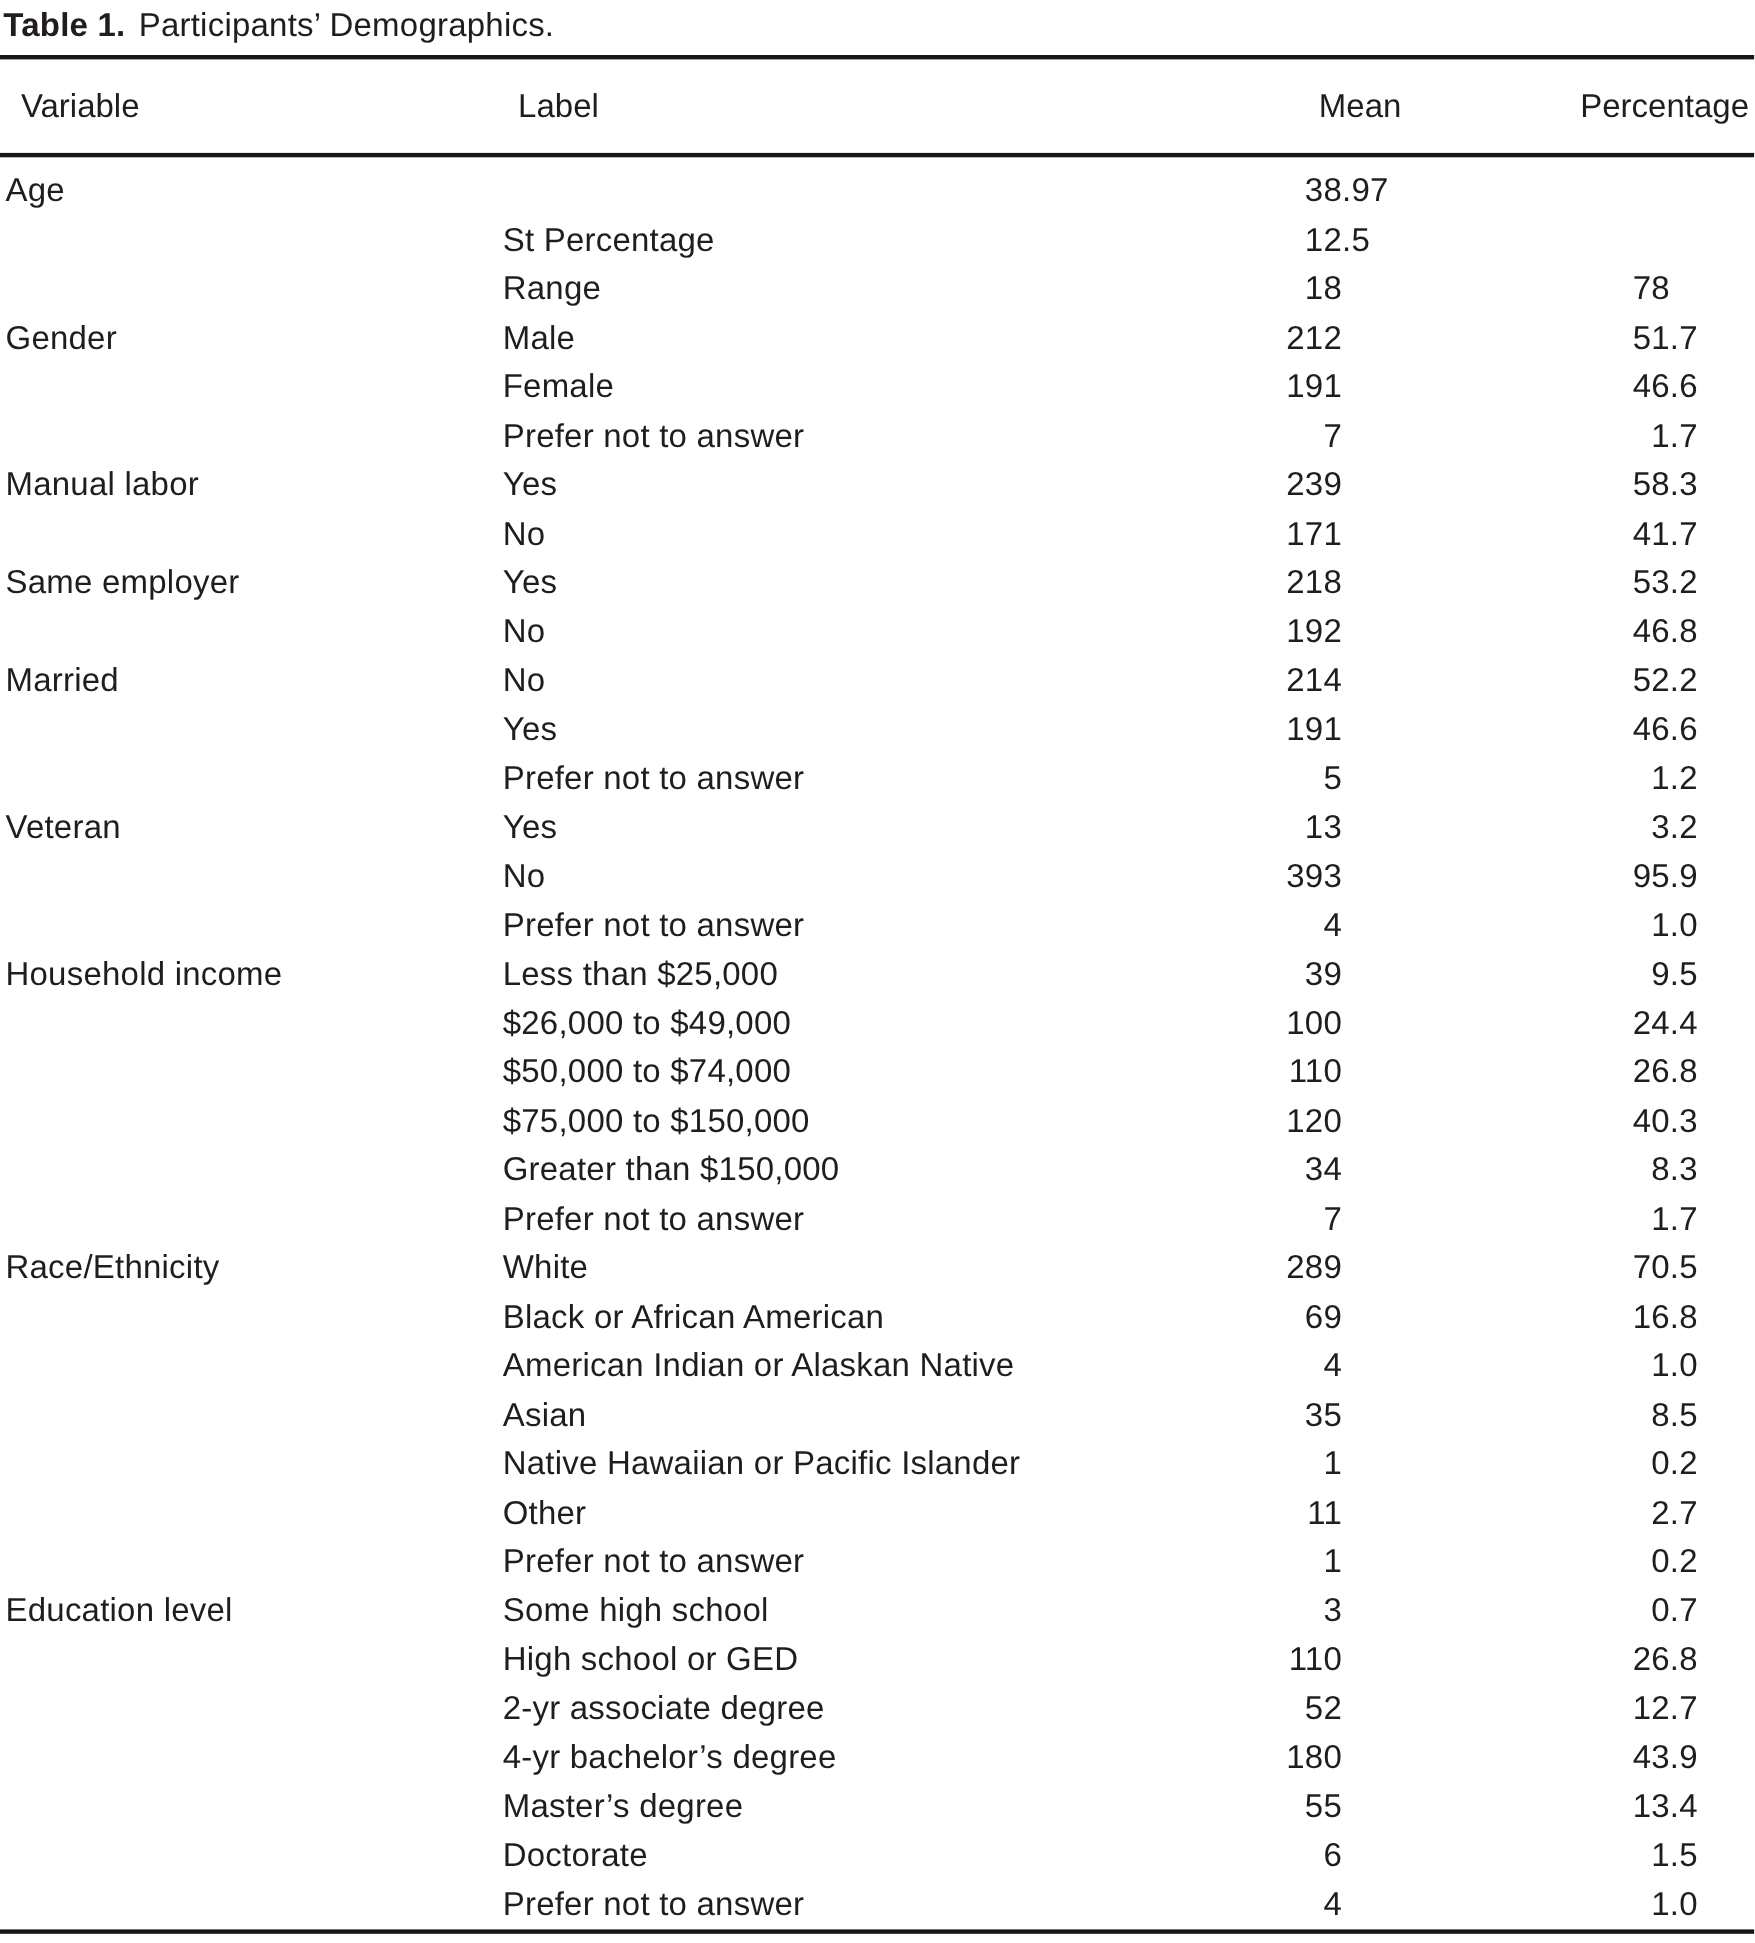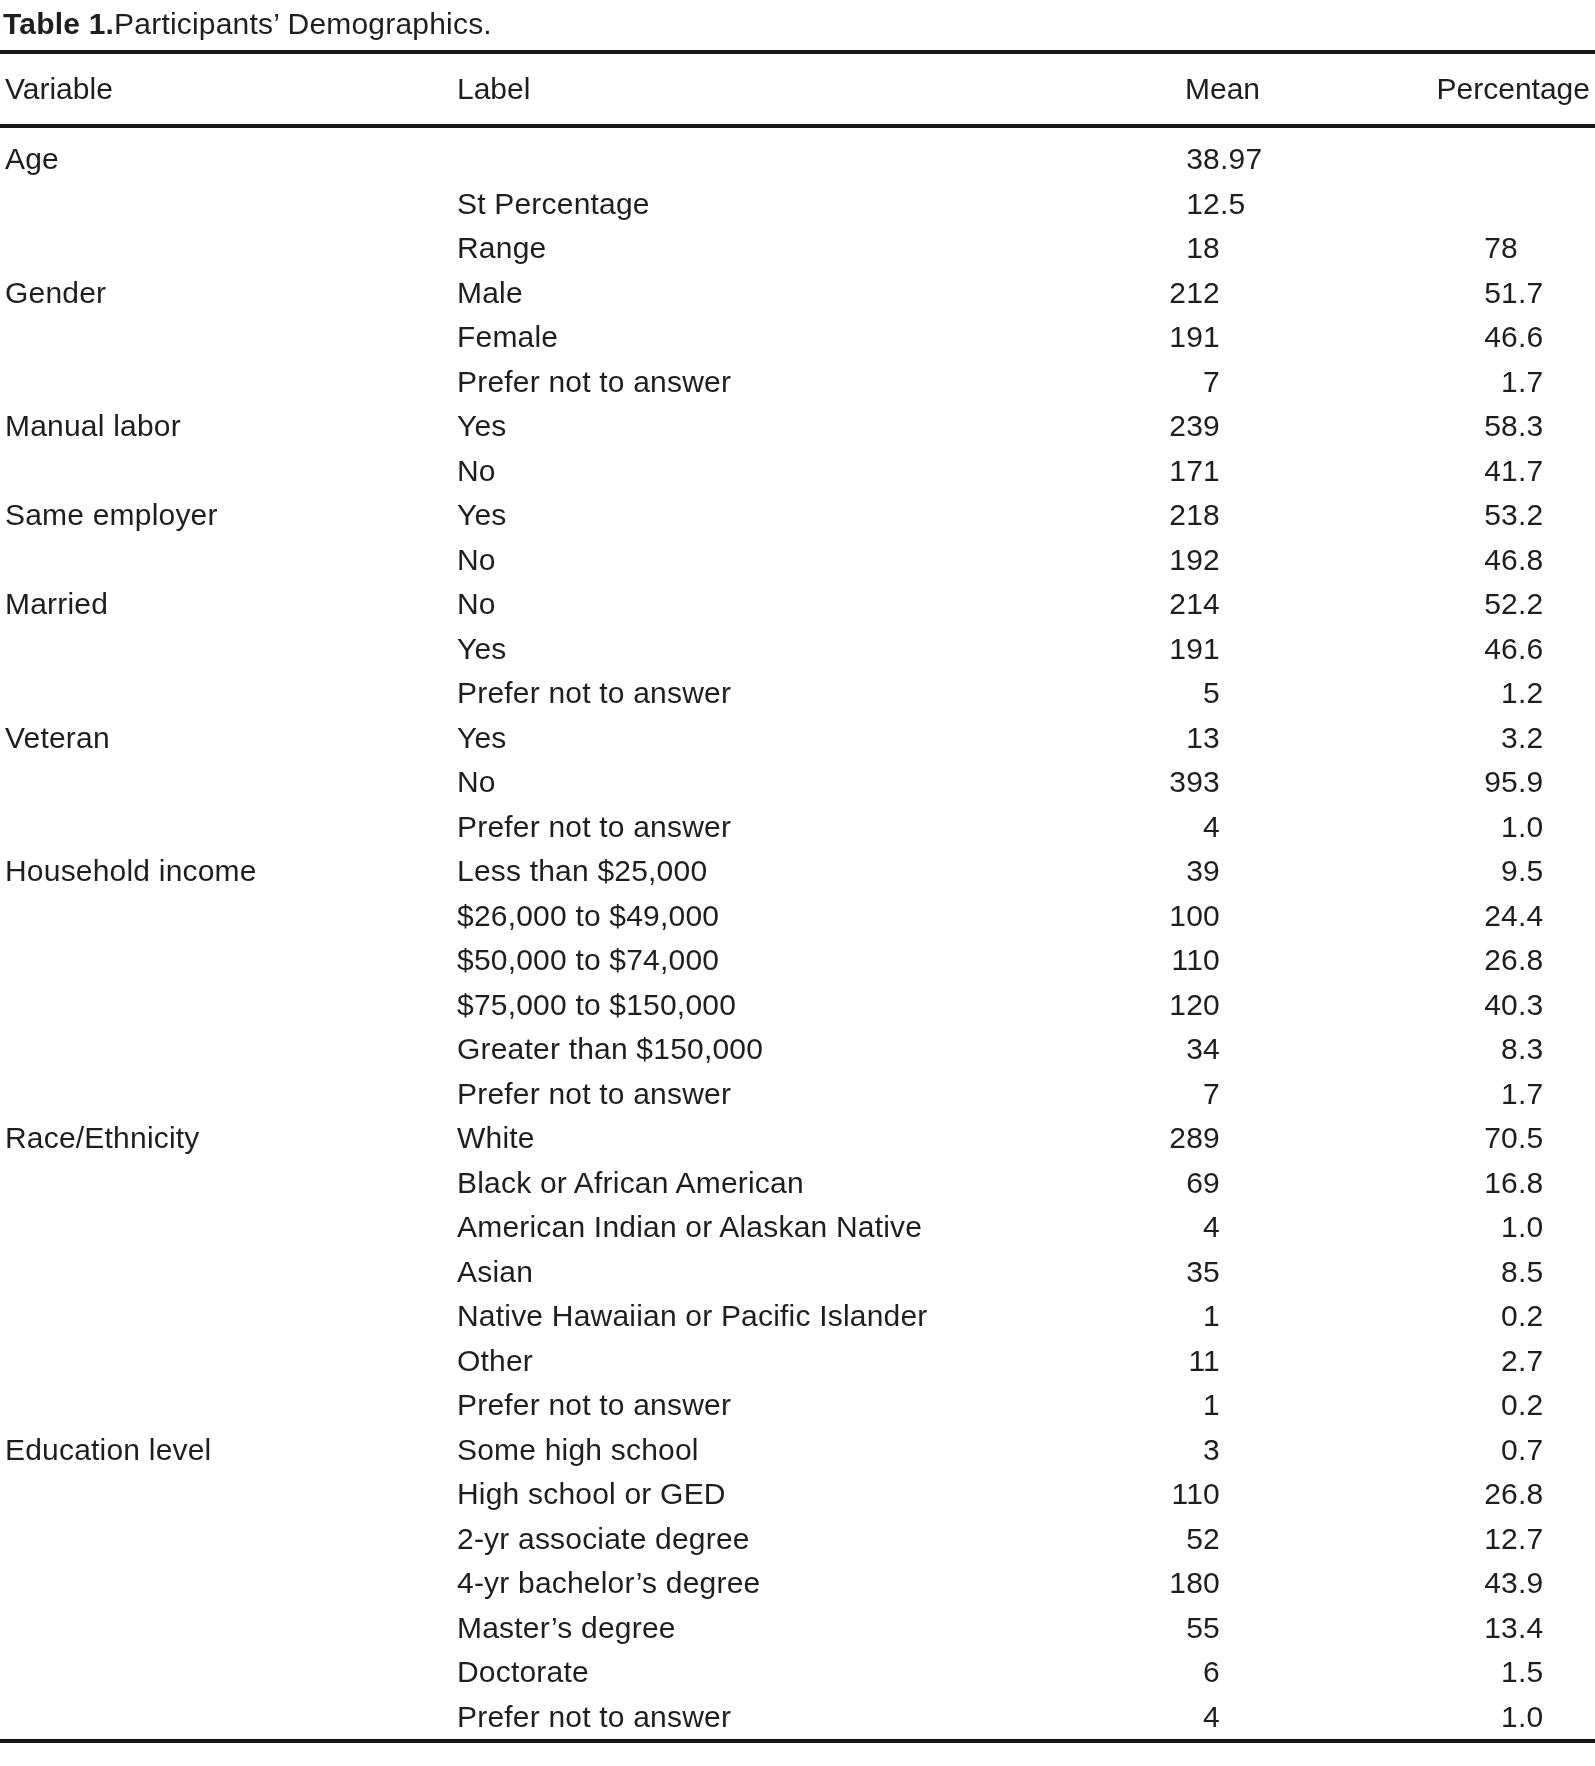--- a/index.html
+++ b/index.html
@@ -19,35 +19,35 @@
     overflow: hidden;
   }
   .caption-line {
     padding-left: 3px;
     font-size: 30px;
     line-height: 36px;
     margin-bottom: 8px;
     letter-spacing: 0.2px;
     white-space: nowrap;
   }
-  .t-bold { font-weight: 700; }
+  .t-bold { font-weight: 700; margin-right: 12px; }
   .t-reg  { font-weight: 400; text-align: right; }
   .rule {
     height: 4px;
     background: #191516;
     width: 1595px;
   }
   .thead {
     box-sizing: border-box;
     display: grid;
     grid-template-columns: 452px 548px 263px 1fr;
-    height: 70px;
+    height: 85px;
     align-items: center;
     font-size: 30px;
-    padding-left: 5px;
+    padding-left: 19px;
   }
   .h-var   { text-align: left; }
   .h-label { text-align: left; }
   .h-mean  { text-align: right; padding-right: 8px; }
   .h-pct   { text-align: right; padding-right: 5px; }
   .tbody {
     box-sizing: border-box;
     padding: 9px 0 0 5px;
   }
   .row {

